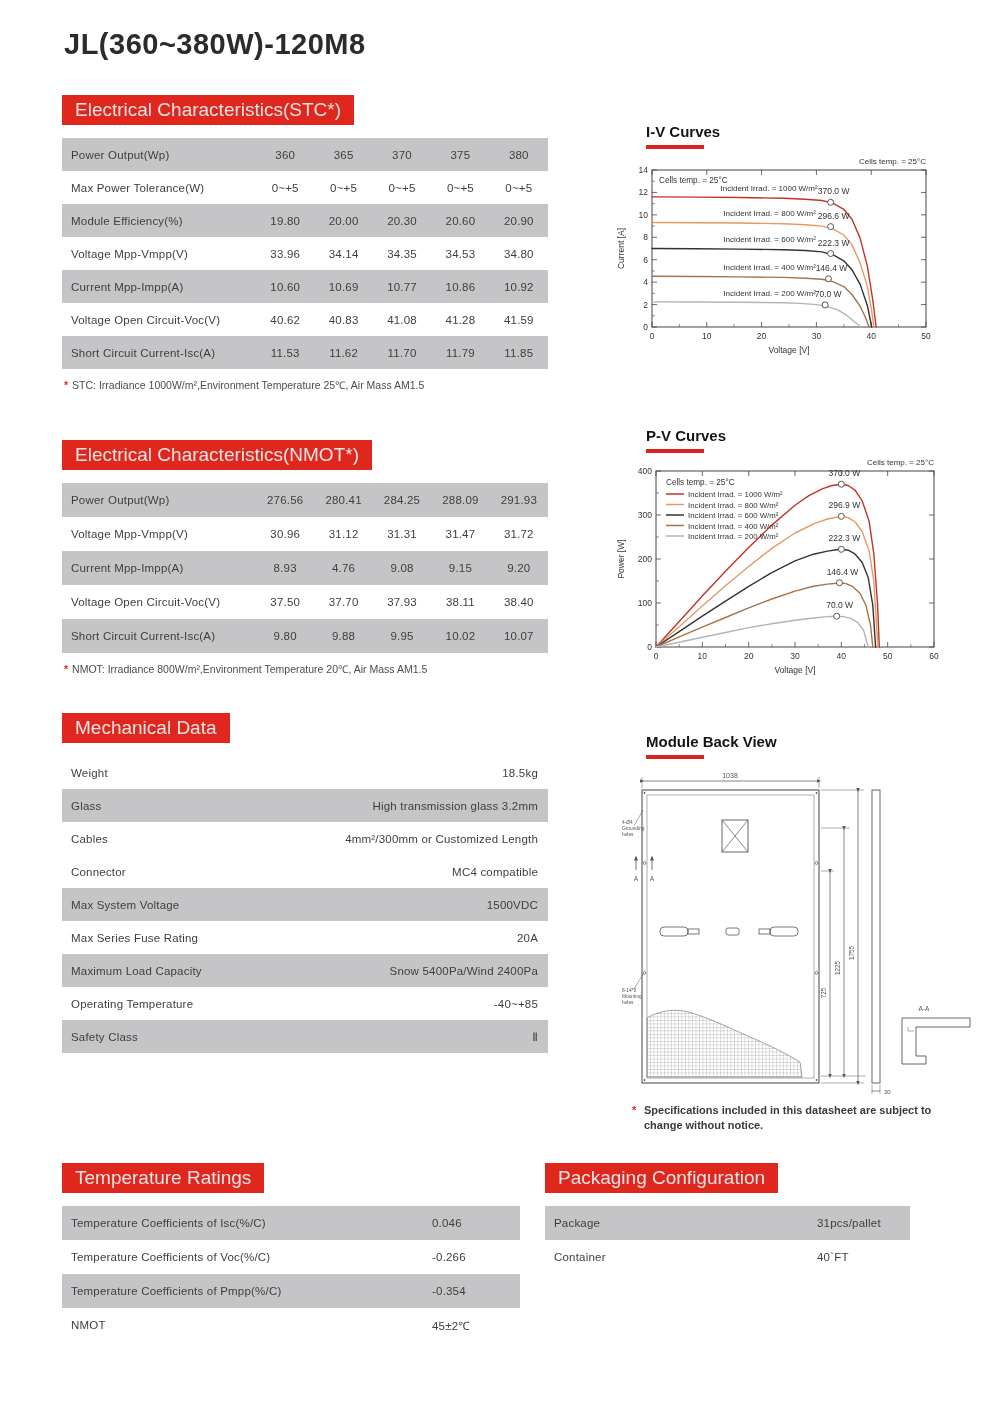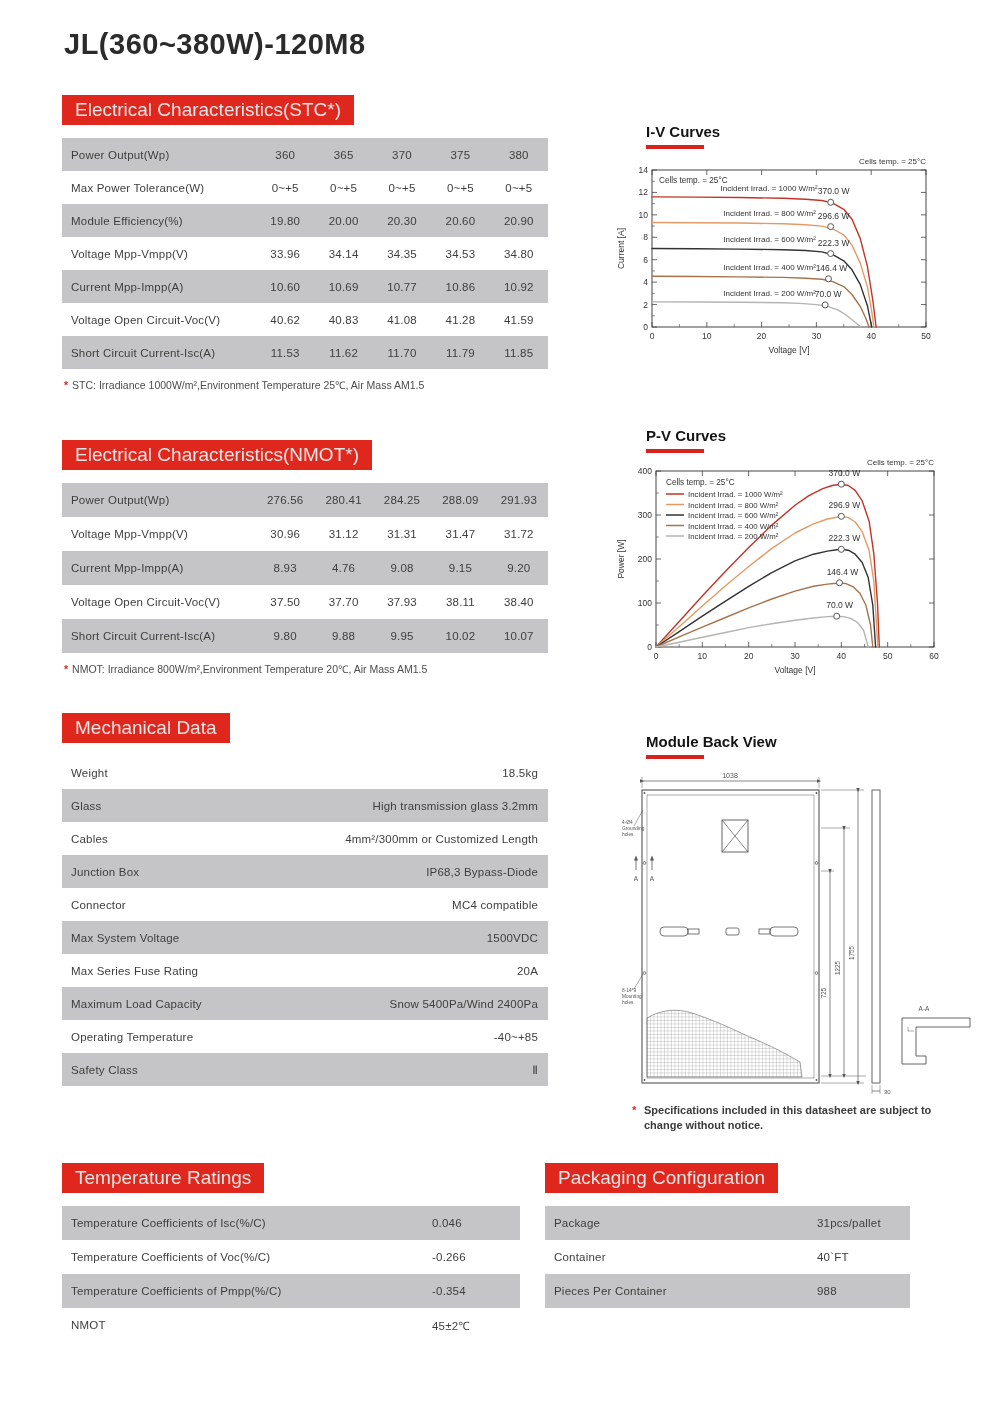--- a/index.html
+++ b/index.html
@@ -157,24 +157,20 @@
           <span class="t-value">18.5kg</span>
         </div>
         <div class="t-row gray">
           <span class="t-label">Glass</span>
           <span class="t-value">High transmission glass 3.2mm</span>
         </div>
         <div class="t-row">
           <span class="t-label">Cables</span>
           <span class="t-value">4mm²/300mm or Customized Length</span>
         </div>
-        <div class="t-row gray">
-          <span class="t-label">Junction Box</span>
-          <span class="t-value">IP68,3 Bypass-Diode</span>
-        </div>
         <div class="t-row">
           <span class="t-label">Connector</span>
           <span class="t-value">MC4 compatible</span>
         </div>
         <div class="t-row gray">
           <span class="t-label">Max System Voltage</span>
           <span class="t-value">1500VDC</span>
         </div>
         <div class="t-row">
           <span class="t-label">Max Series Fuse Rating</span>
@@ -220,24 +216,20 @@
   <div class="sec" style="left:545px;top:1163px">
     <div class="banner">Packaging Configuration</div>
     <div class="tbl w365 kv h34 pack-tbl">
         <div class="t-row gray">
           <span class="t-label">Package</span>
           <span class="t-value">31pcs/pallet</span>
         </div>
         <div class="t-row">
           <span class="t-label">Container</span>
           <span class="t-value">40`FT</span>
-        </div>
-        <div class="t-row gray">
-          <span class="t-label">Pieces Per Container</span>
-          <span class="t-value">988</span>
         </div>
       </div>
   </div>
 
   <div class="chart-head" style="left:646px;top:123px">
     <span>I-V Curves</span>
     <div class="rule"></div>
   </div>
   <svg id="iv-chart" style="left:614px;top:152px" width="330" height="205">
       <rect x="38" y="18" width="274" height="157" fill="none" stroke="#444" stroke-width="1"></rect>

